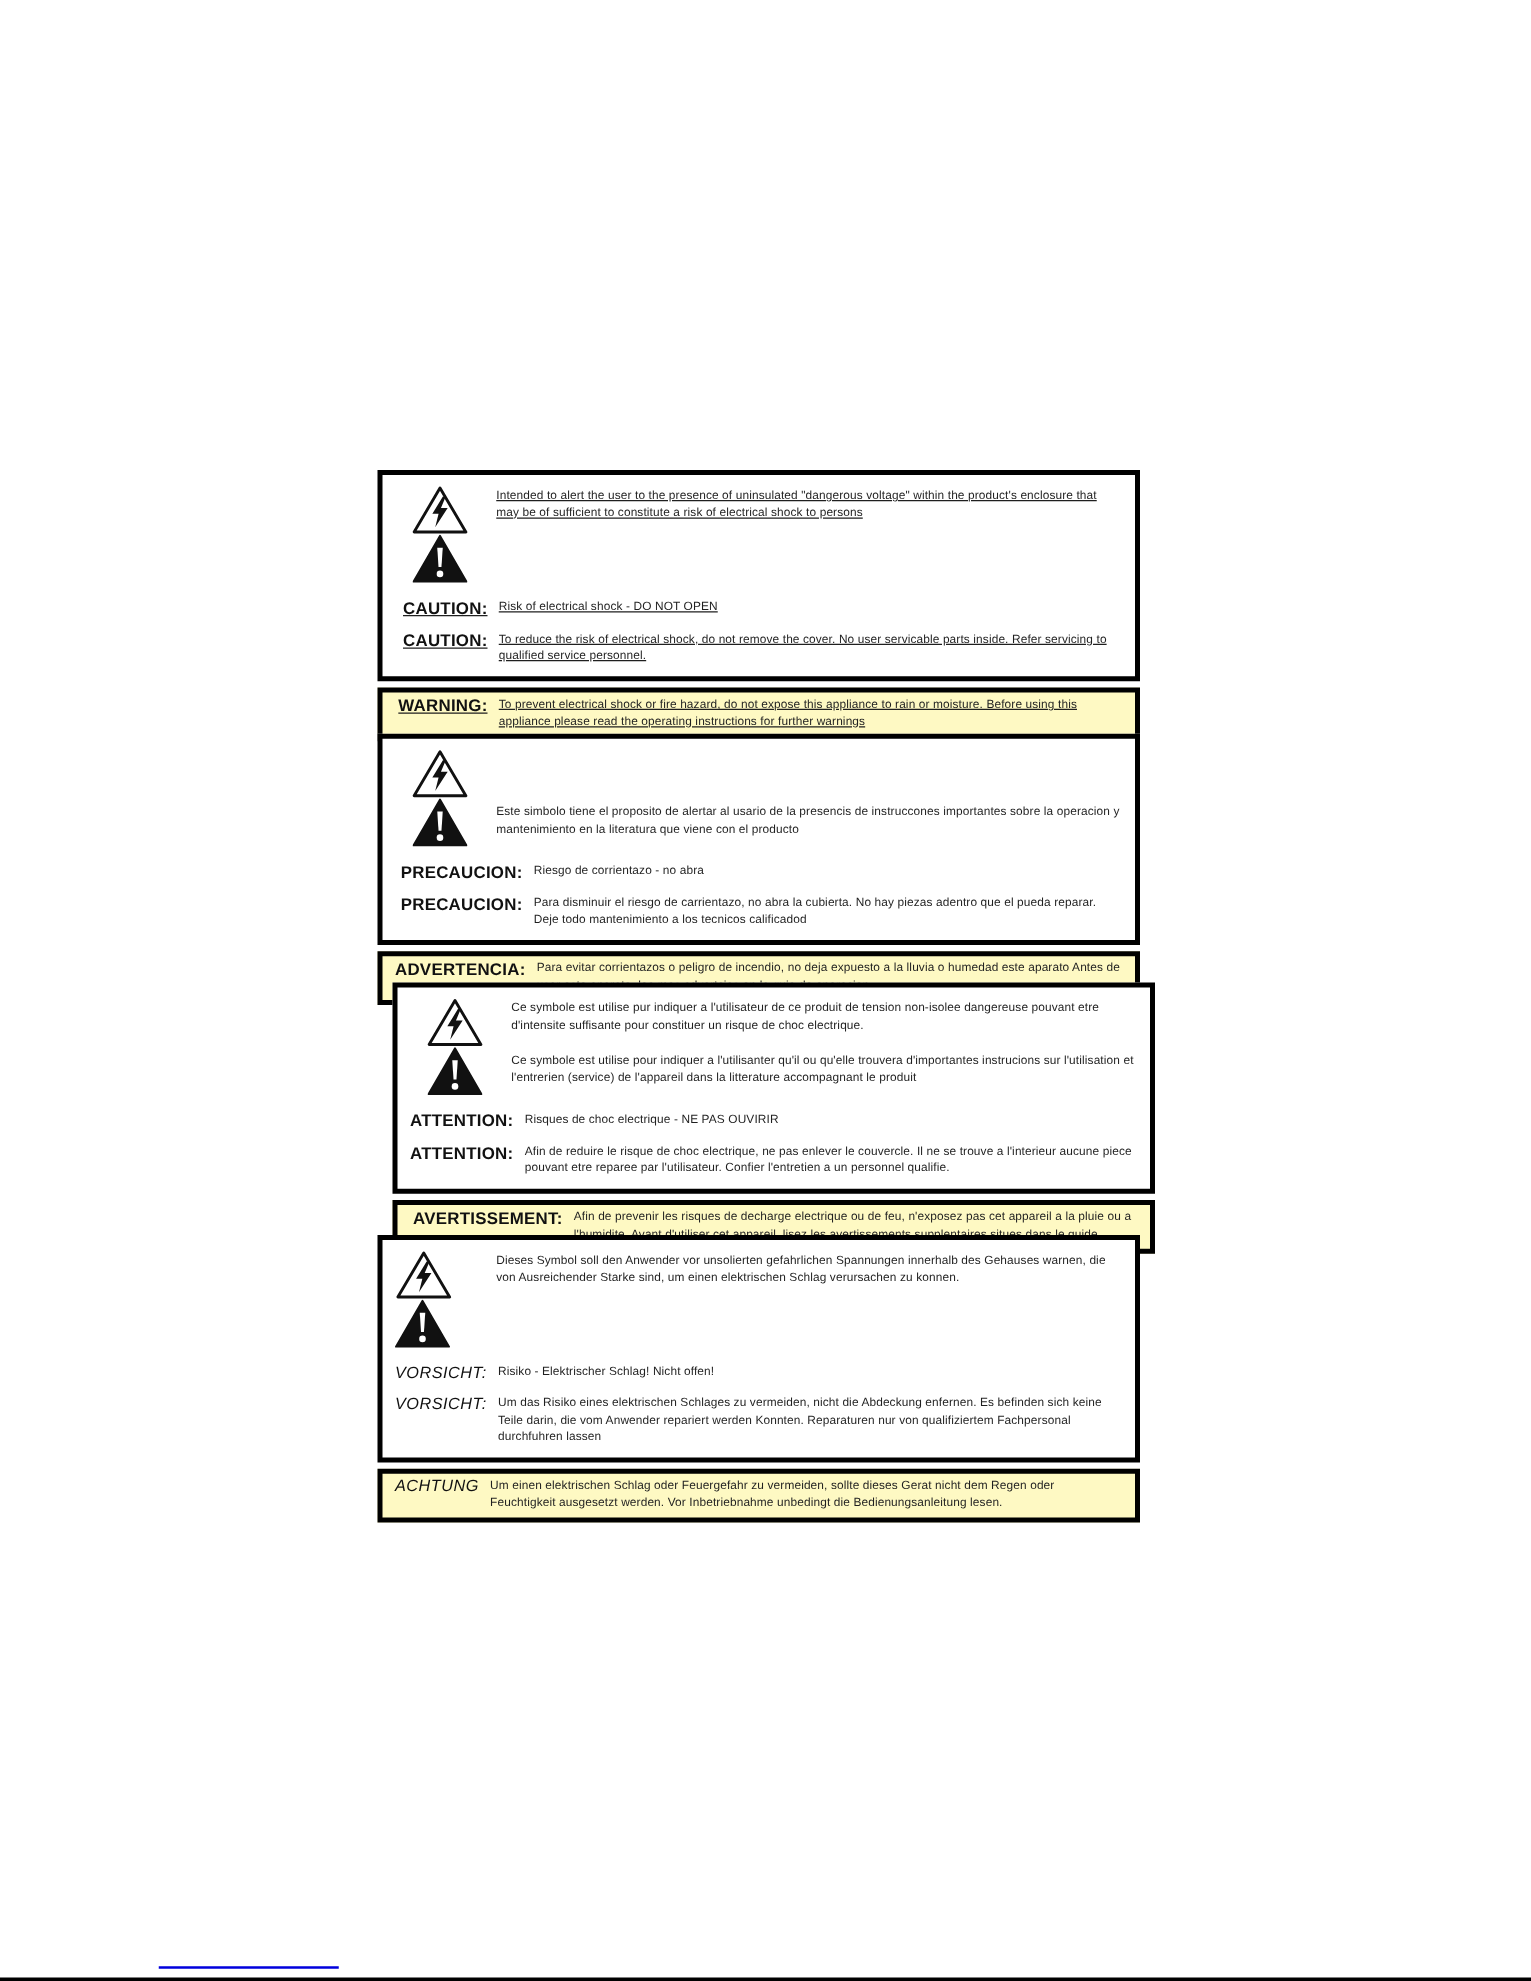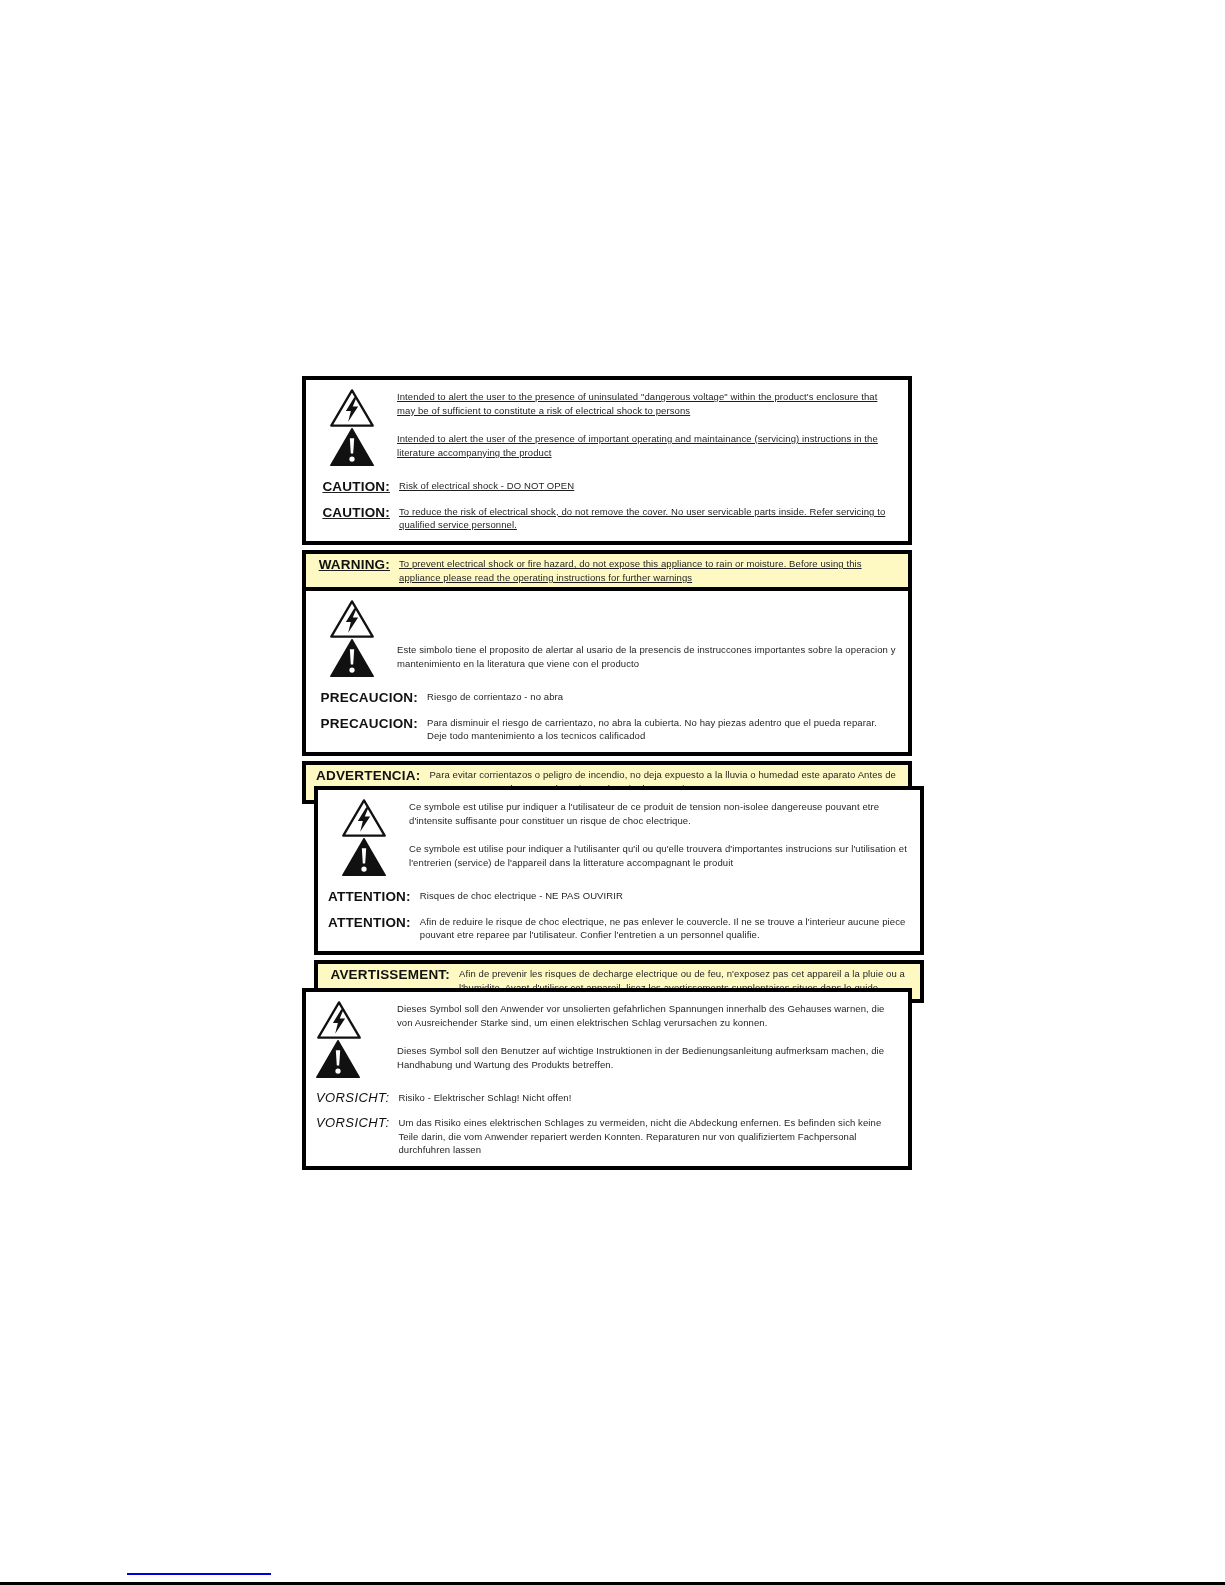--- a/index.html
+++ b/index.html
@@ -106,21 +106,20 @@
       <div class="row note-row">
         <div class="col-left">
           <span class="icon icon-excl">
             <svg width="44" height="40" viewBox="0 0 60 54">
                 <path d="M30 2 L59 52 L1 52 Z" fill="#111" stroke="#111" stroke-width="2" stroke-linejoin="round"></path>
                 <path d="M27 15 L33 15 L31.6 36 L28.4 36 Z" fill="#fff"></path>
                 <circle cx="30" cy="43.5" r="3.6" fill="#fff"></circle>
               </svg>
           </span>
         </div>
-        <div class="col-body">Intended to alert the user of the presence of important operating and maintainance (servicing) instructions in the literature accompanying the product</div>
       </div>
       <div class="cautions">
         <div class="row caution-row">
           <div class="col-left label">CAUTION:</div>
           <div class="col-body">Risk of electrical shock - DO NOT OPEN</div>
         </div>
         <div class="row caution-row">
           <div class="col-left label">CAUTION:</div>
           <div class="col-body">To reduce the risk of electrical shock, do not remove the cover.  No user servicable parts inside.  Refer servicing to qualified service personnel.</div>
         </div>
@@ -237,31 +236,36 @@
       <div class="row note-row">
         <div class="col-left">
           <span class="icon icon-excl">
             <svg width="44" height="40" viewBox="0 0 60 54">
                 <path d="M30 2 L59 52 L1 52 Z" fill="#111" stroke="#111" stroke-width="2" stroke-linejoin="round"></path>
                 <path d="M27 15 L33 15 L31.6 36 L28.4 36 Z" fill="#fff"></path>
                 <circle cx="30" cy="43.5" r="3.6" fill="#fff"></circle>
               </svg>
           </span>
         </div>
-        <div class="col-body">Dieses Symbol soll den Benutzer auf wichtige Instruktionen in der Bedienungsanleitung aufmerksam machen, die Handhabung und Wartung des Produkts betreffen.</div>
       </div>
       <div class="cautions">
         <div class="row caution-row">
           <div class="col-left label">VORSICHT:</div>
           <div class="col-body">Risiko - Elektrischer Schlag! Nicht offen!</div>
         </div>
         <div class="row caution-row">
           <div class="col-left label">VORSICHT:</div>
           <div class="col-body">Um das Risiko eines elektrischen Schlages zu vermeiden, nicht die Abdeckung enfernen. Es befinden sich keine Teile darin, die vom Anwender repariert werden Konnten.  Reparaturen nur von qualifiziertem Fachpersonal durchfuhren lassen</div>
         </div>
       </div>
     </div>
+    <div class="warn-box">
+      <div class="row warn-row">
+        <div class="col-left label">ACHTUNG</div>
+        <div class="col-body">Um einen elektrischen Schlag oder Feuergefahr zu vermeiden, sollte dieses Gerat nicht dem Regen oder Feuchtigkeit ausgesetzt werden. Vor Inbetriebnahme unbedingt die Bedienungsanleitung lesen.</div>
+      </div>
+    </div>
   </section>
 
   <div class="footer-rule-blue"></div>
   <div class="page-bottom-edge"></div>
 
 </div>
 
 </body></html>

